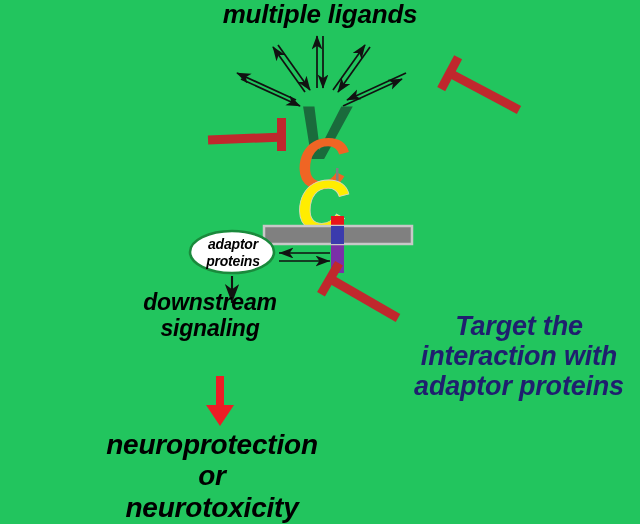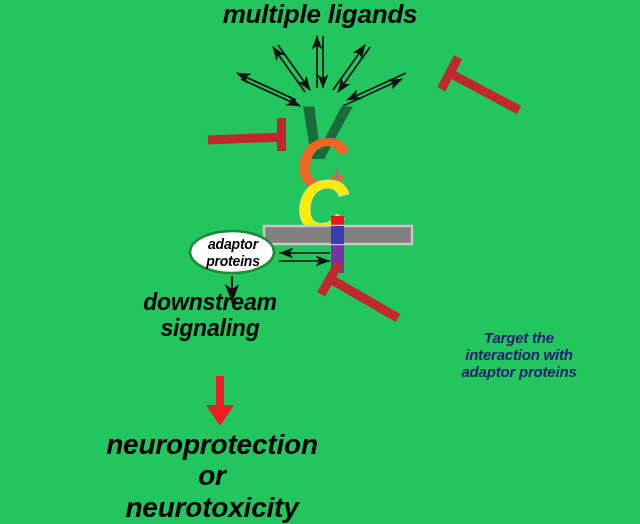--- a/index.html
+++ b/index.html
@@ -33,22 +33,22 @@
     left: 2px; top: 114px; width: 196px;
     font-size: 21px;
     color: #1f1f6e;
   }
   #label-target-rage-ligands {
     left: 540px; top: 80px; width: 100px;
     font-size: 21px;
     color: #1f1f6e;
   }
   #label-target-adaptor {
-    left: 398px; top: 330px; width: 242px;
-    font-size: 15px;
+    left: 398px; top: 311px; width: 242px;
+    font-size: 27px;
     color: #1f1f6e;
   }
   #label-downstream {
     left: 110px; top: 290px; width: 200px;
     font-size: 23px;
     color: #000000;
   }
   #label-neuro {
     left: 74px; top: 429px; width: 276px;
     font-size: 28px;

